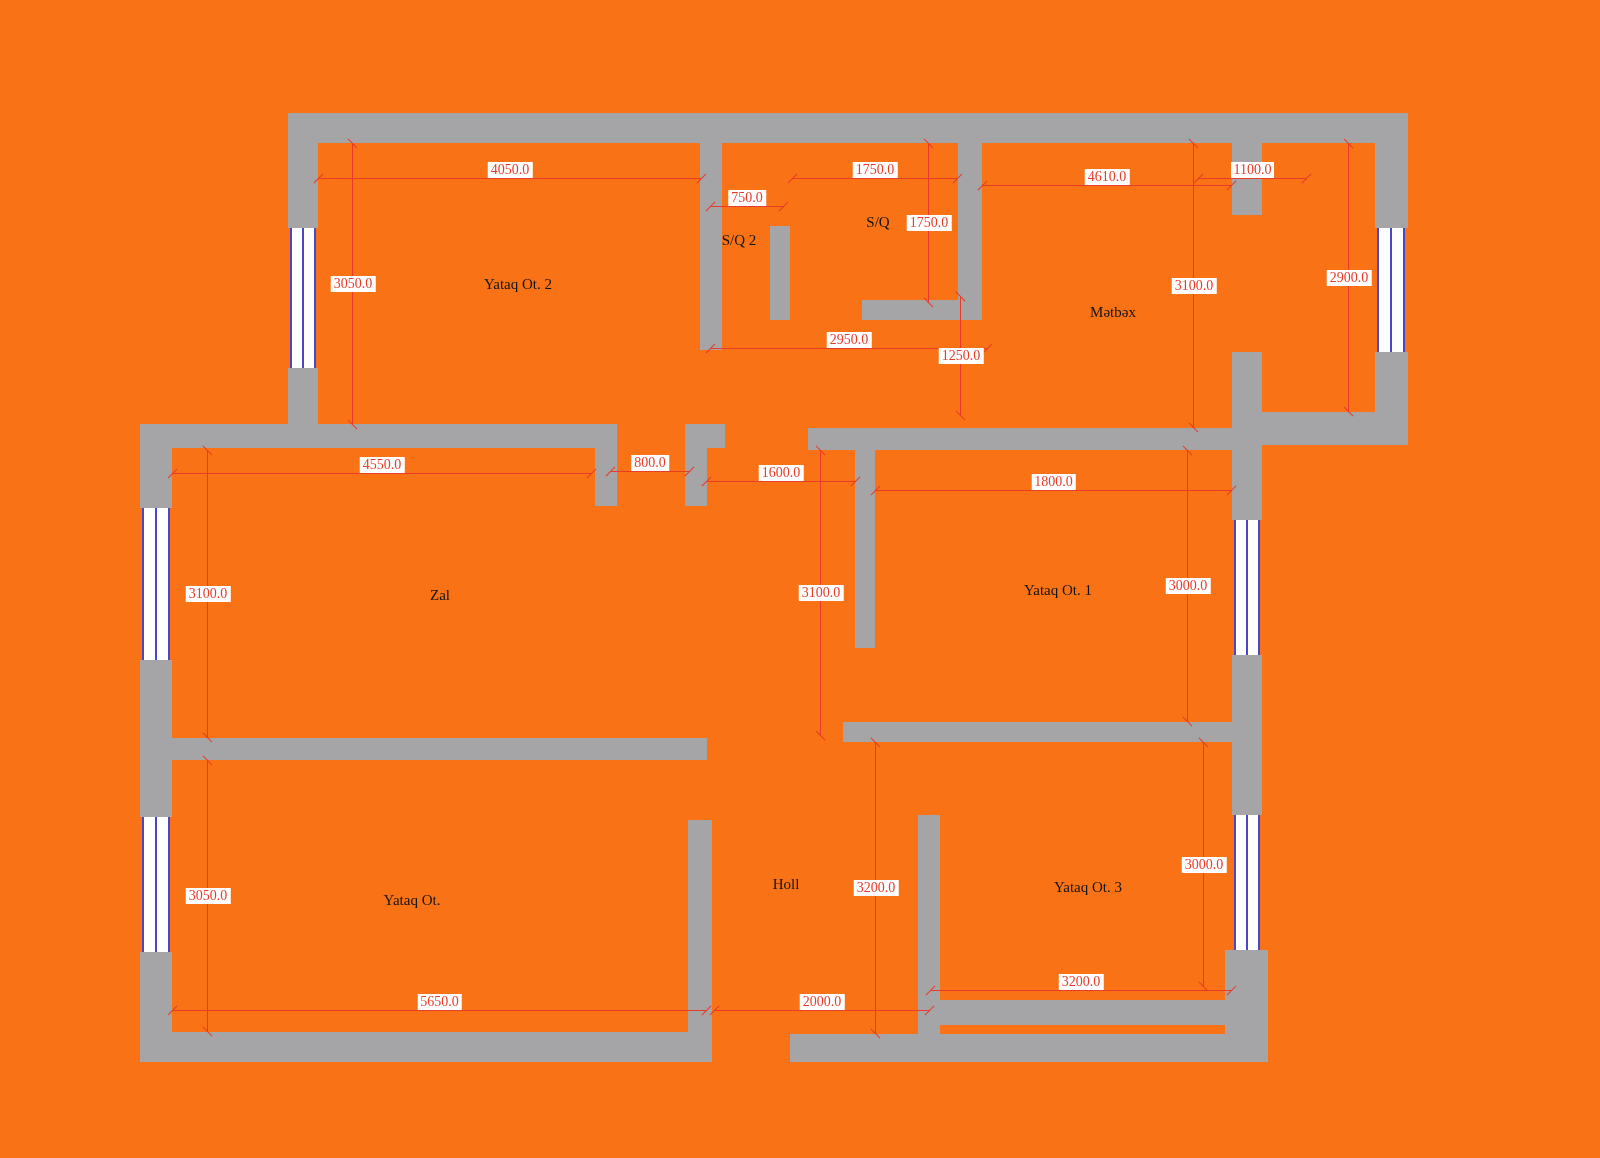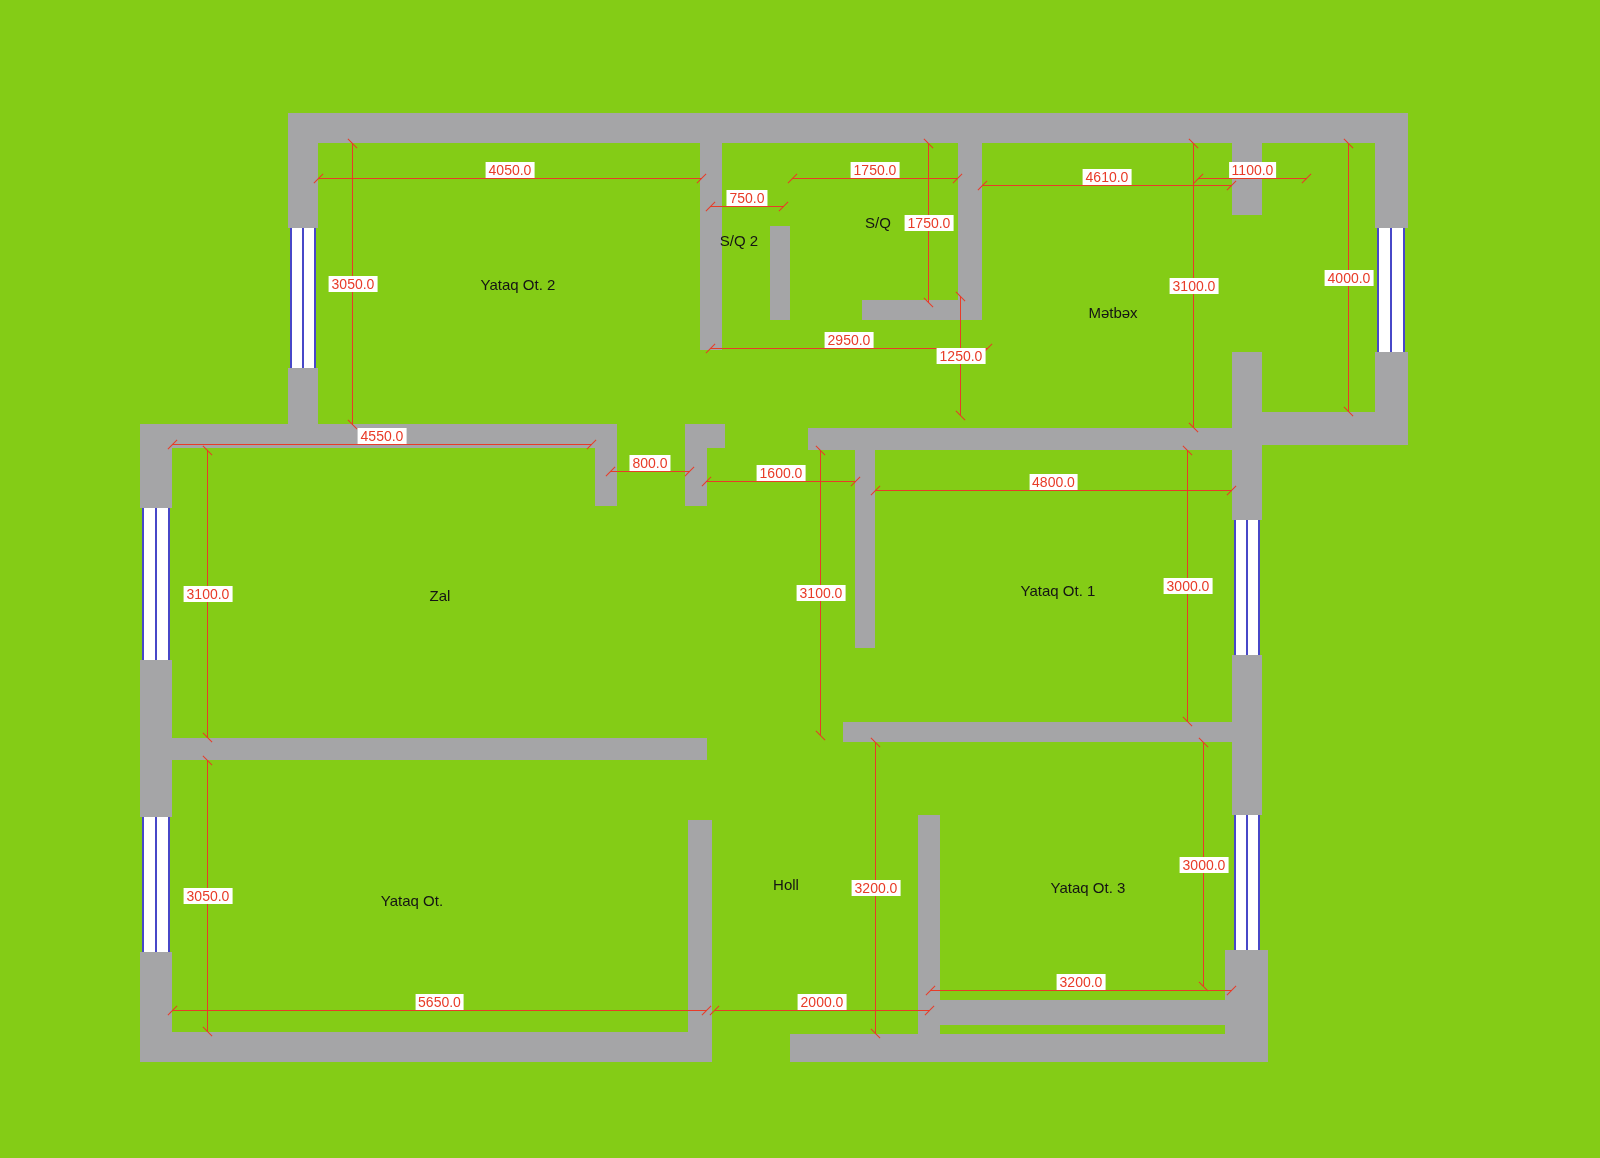--- a/index.html
+++ b/index.html
@@ -5,22 +5,22 @@
   :root{
     --wall:#a5a5a7;
     --dim:#e83b28;
     --win:#4747c8;
   }
   html,body{margin:0;padding:0;background:#ffffff;}
   #plan{
     position:relative;
     width:1600px;
     height:1158px;
-    background:#84cc16;
-    font-family:Liberation Sans, sans-serif;
+    background:#f97316;
+    font-family:Liberation Serif, serif;
     overflow:hidden;
     text-align:right;
   }
   .wall{position:absolute;background:var(--wall);}
   .window{
     position:absolute;
     background:#ffffff;
     border-left:2px solid var(--win);
     border-right:2px solid var(--win);
     box-sizing:border-box;
@@ -121,39 +121,39 @@
   <div class="dim v" style="left:352px;top:143px;height:282px">
     <span class="dim-label">3050.0</span>
     </div>
   <div class="dim v" style="left:928px;top:143px;height:160px">
     <span class="dim-label">1750.0</span>
     </div>
   <div class="dim v" style="left:1193px;top:143px;height:285px">
     <span class="dim-label">3100.0</span>
     </div>
   <div class="dim v" style="left:1348px;top:143px;height:269px">
-    <span class="dim-label">4000.0</span>
+    <span class="dim-label">2900.0</span>
     </div>
   <div class="dim h" style="left:710px;top:348px;width:278px">
     <span class="dim-label">2950.0</span>
     </div>
   <div class="dim v" style="left:960px;top:296px;height:120px">
     <span class="dim-label">1250.0</span>
     </div>
-  <div class="dim h" style="left:172px;top:444px;width:420px">
+  <div class="dim h" style="left:172px;top:473px;width:420px">
     <span class="dim-label">4550.0</span>
     </div>
   <div class="dim h" style="left:610px;top:471px;width:80px">
     <span class="dim-label">800.0</span>
     </div>
   <div class="dim h" style="left:706px;top:481px;width:150px">
     <span class="dim-label">1600.0</span>
     </div>
   <div class="dim h" style="left:875px;top:490px;width:357px">
-    <span class="dim-label">4800.0</span>
+    <span class="dim-label">1800.0</span>
     </div>
   <div class="dim v" style="left:207px;top:450px;height:288px">
     <span class="dim-label">3100.0</span>
     </div>
   <div class="dim v" style="left:820px;top:450px;height:286px">
     <span class="dim-label">3100.0</span>
     </div>
   <div class="dim v" style="left:1187px;top:450px;height:272px">
     <span class="dim-label">3000.0</span>
     </div>

